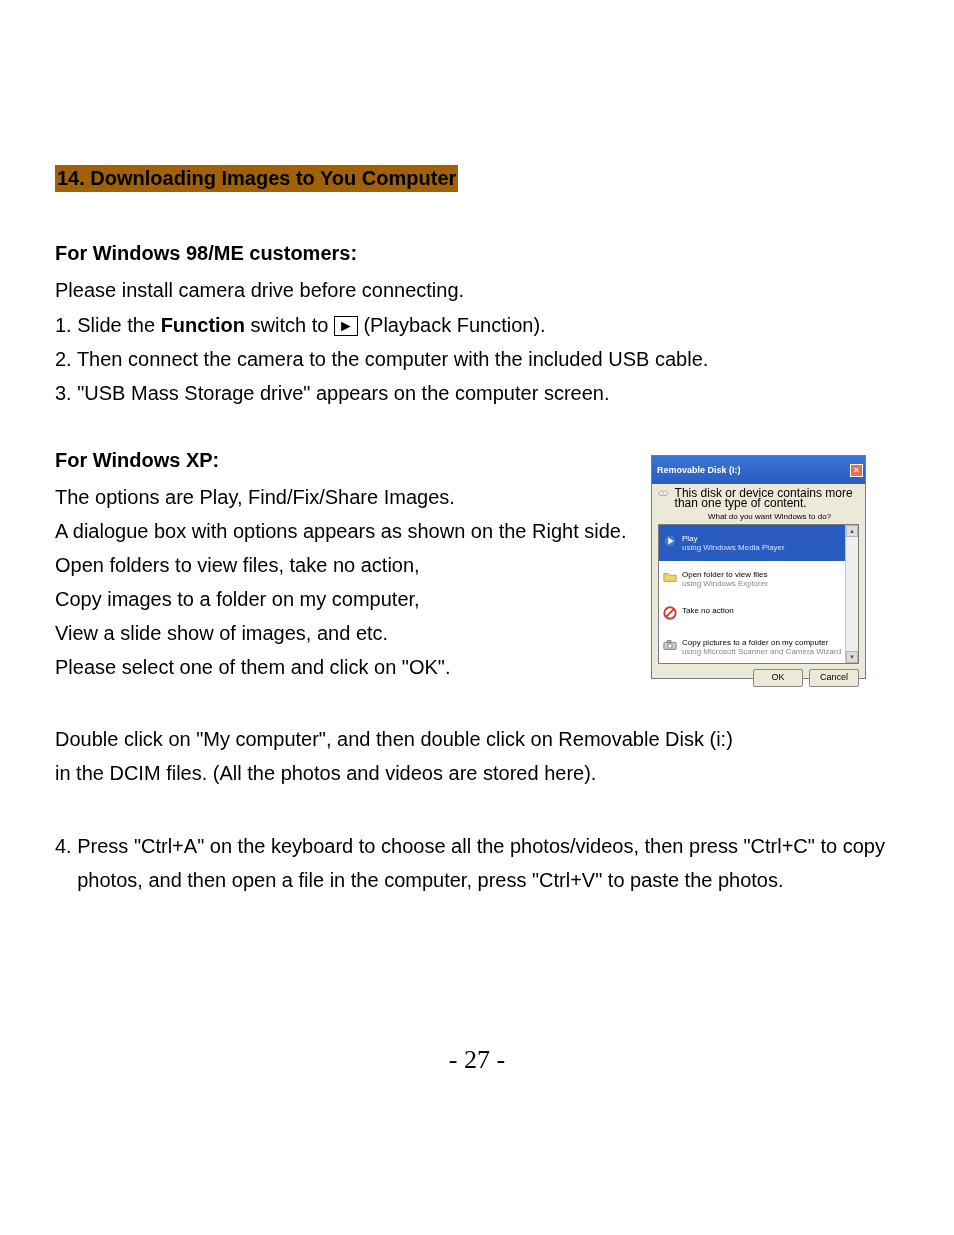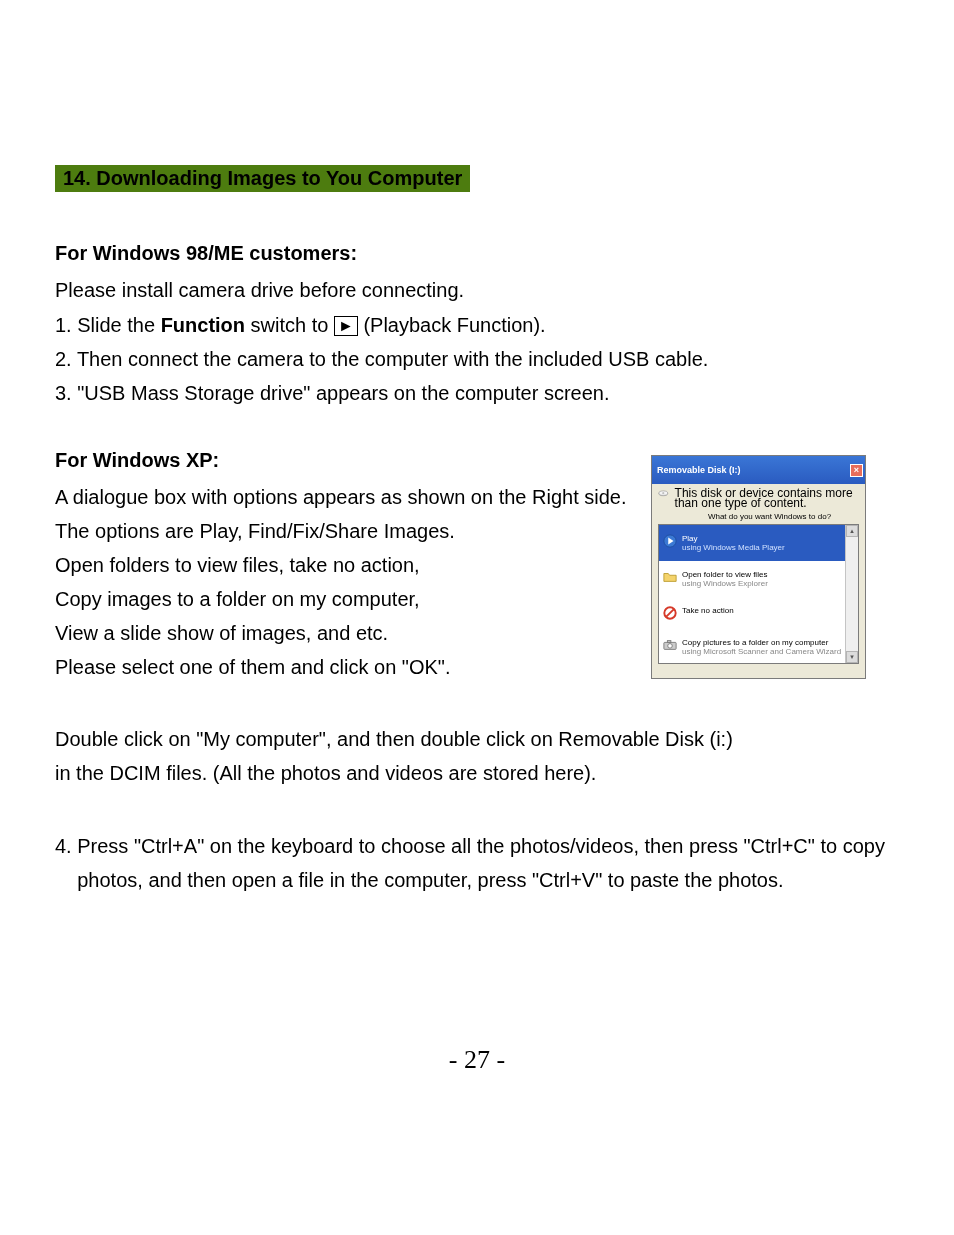--- a/index.html
+++ b/index.html
@@ -13,25 +13,25 @@
     position: relative;
   }
   .page {
     position: relative;
     width: 954px;
     height: 1235px;
     box-sizing: border-box;
     padding: 165px 55px 0 55px;
   }
   .section-title {
-    background: #4d7c0f;
+    background: #a16207;
     display: inline-block;
     font-weight: bold;
     font-size: 20px;
-    padding: 2px 8px;
+    padding: 2px 2px;
     margin-bottom: 50px;
   }
   .subhead {
     font-weight: bold;
     font-size: 20px;
     margin-bottom: 10px;
   }
   .para {
     font-size: 20px;
     line-height: 30px;
@@ -200,22 +200,22 @@
   <div class="ol-item">
     <span>1. Slide the </span><span class="bold">Function</span><span> switch to </span><span class="play-box">►</span><span> (Playback Function).</span>
   </div>
   <div class="ol-item">2. Then connect the camera to the computer with the included USB cable.</div>
   <div class="ol-item">3. "USB Mass Storage drive" appears on the computer screen.</div>
 
   <div class="block-spacer"></div>
 
   <div class="subhead">For Windows XP:</div>
   <div class="xp-lines">
+    <div class="para">The options are Play, Find/Fix/Share Images.</div>
     <div class="para">A dialogue box with options appears as shown on the Right side.</div>
-    <div class="para">The options are Play, Find/Fix/Share Images.</div>
     <div class="para">Open folders to view files, take no action,</div>
     <div class="para">Copy images to a folder on my computer,</div>
     <div class="para">View a slide show of images, and etc.</div>
     <div class="para">Please select one of them and click on "OK".</div>
   </div>
 
   <div class="block-spacer"></div>
 
   <div class="para">Double click on "My computer", and then double click on Removable Disk (i:)</div>
   <div class="para">in the DCIM files. (All the photos and videos are stored here).</div>
@@ -303,15 +303,19 @@
           <div class="otext"><span>View a slideshow of the images</span></div>
         </div>
 
       </div>
       <div class="scroll">
         <div class="arrow">▴</div>
         <div class="arrow">▾</div>
       </div>
     </div>
 
+    <div class="btn-row">
+      <div class="dbtn">OK</div>
+      <div class="dbtn">Cancel</div>
+    </div>
   </div>
 
 </div>
 
 </body></html>

